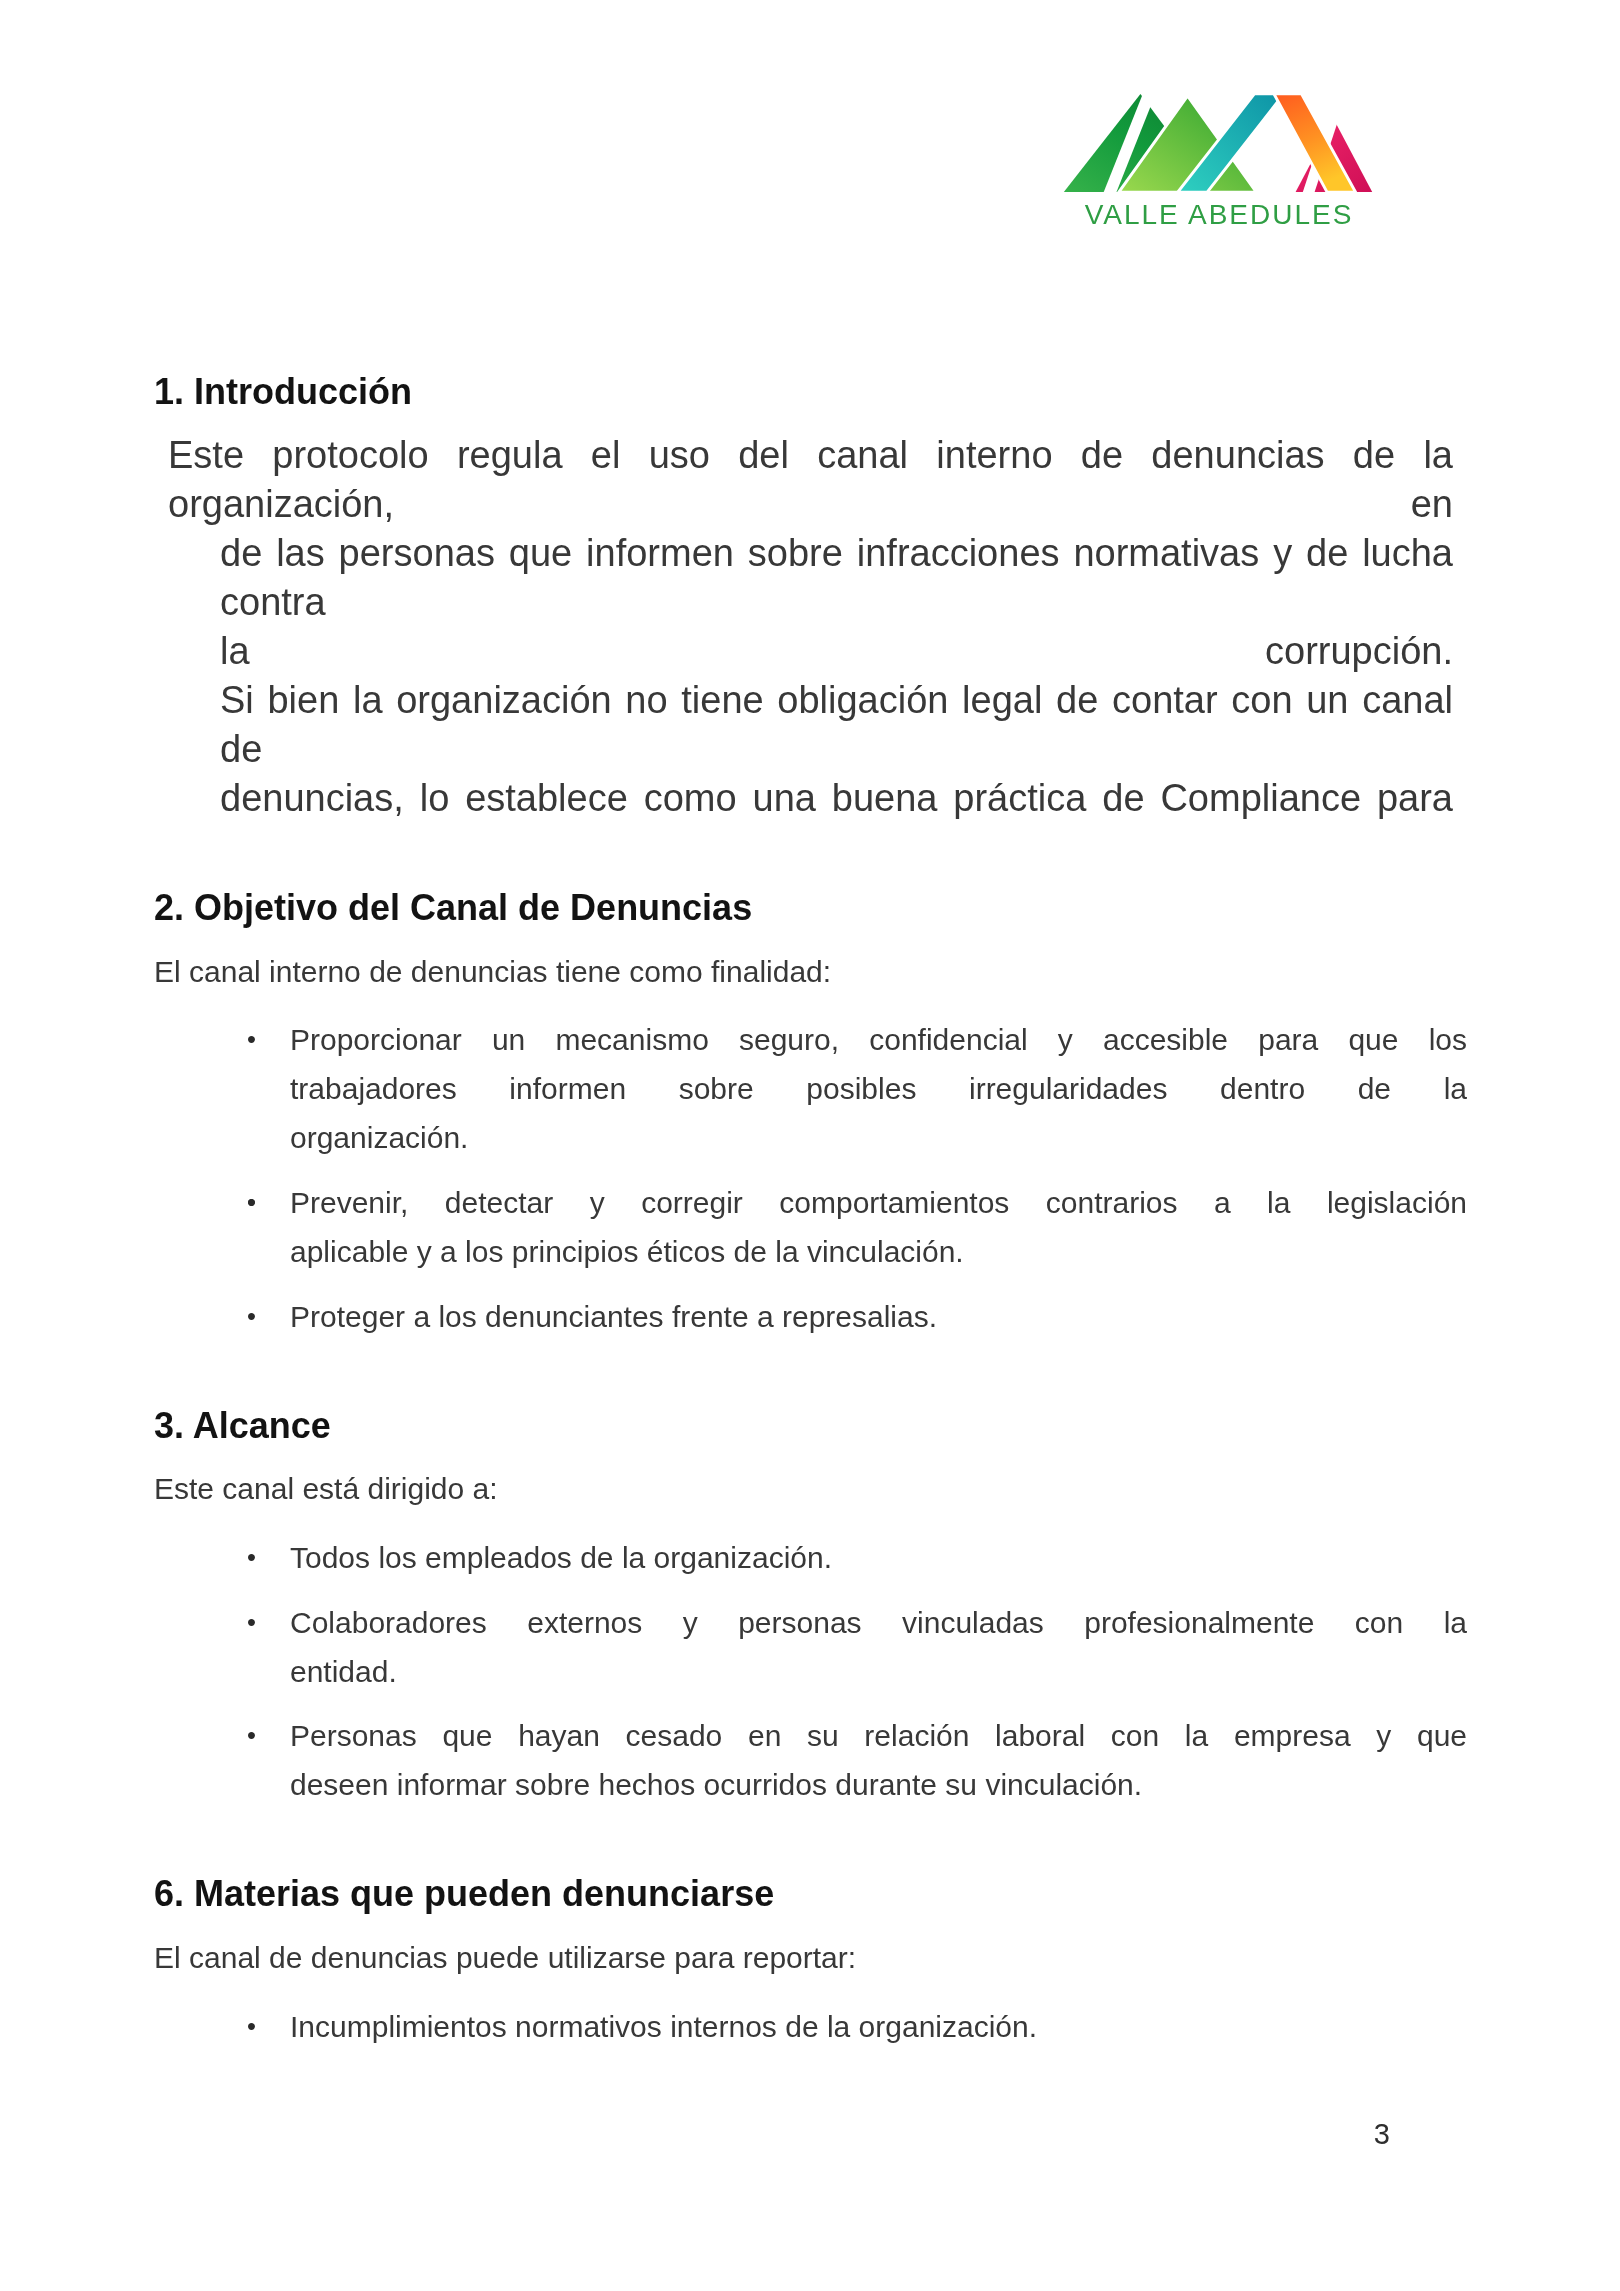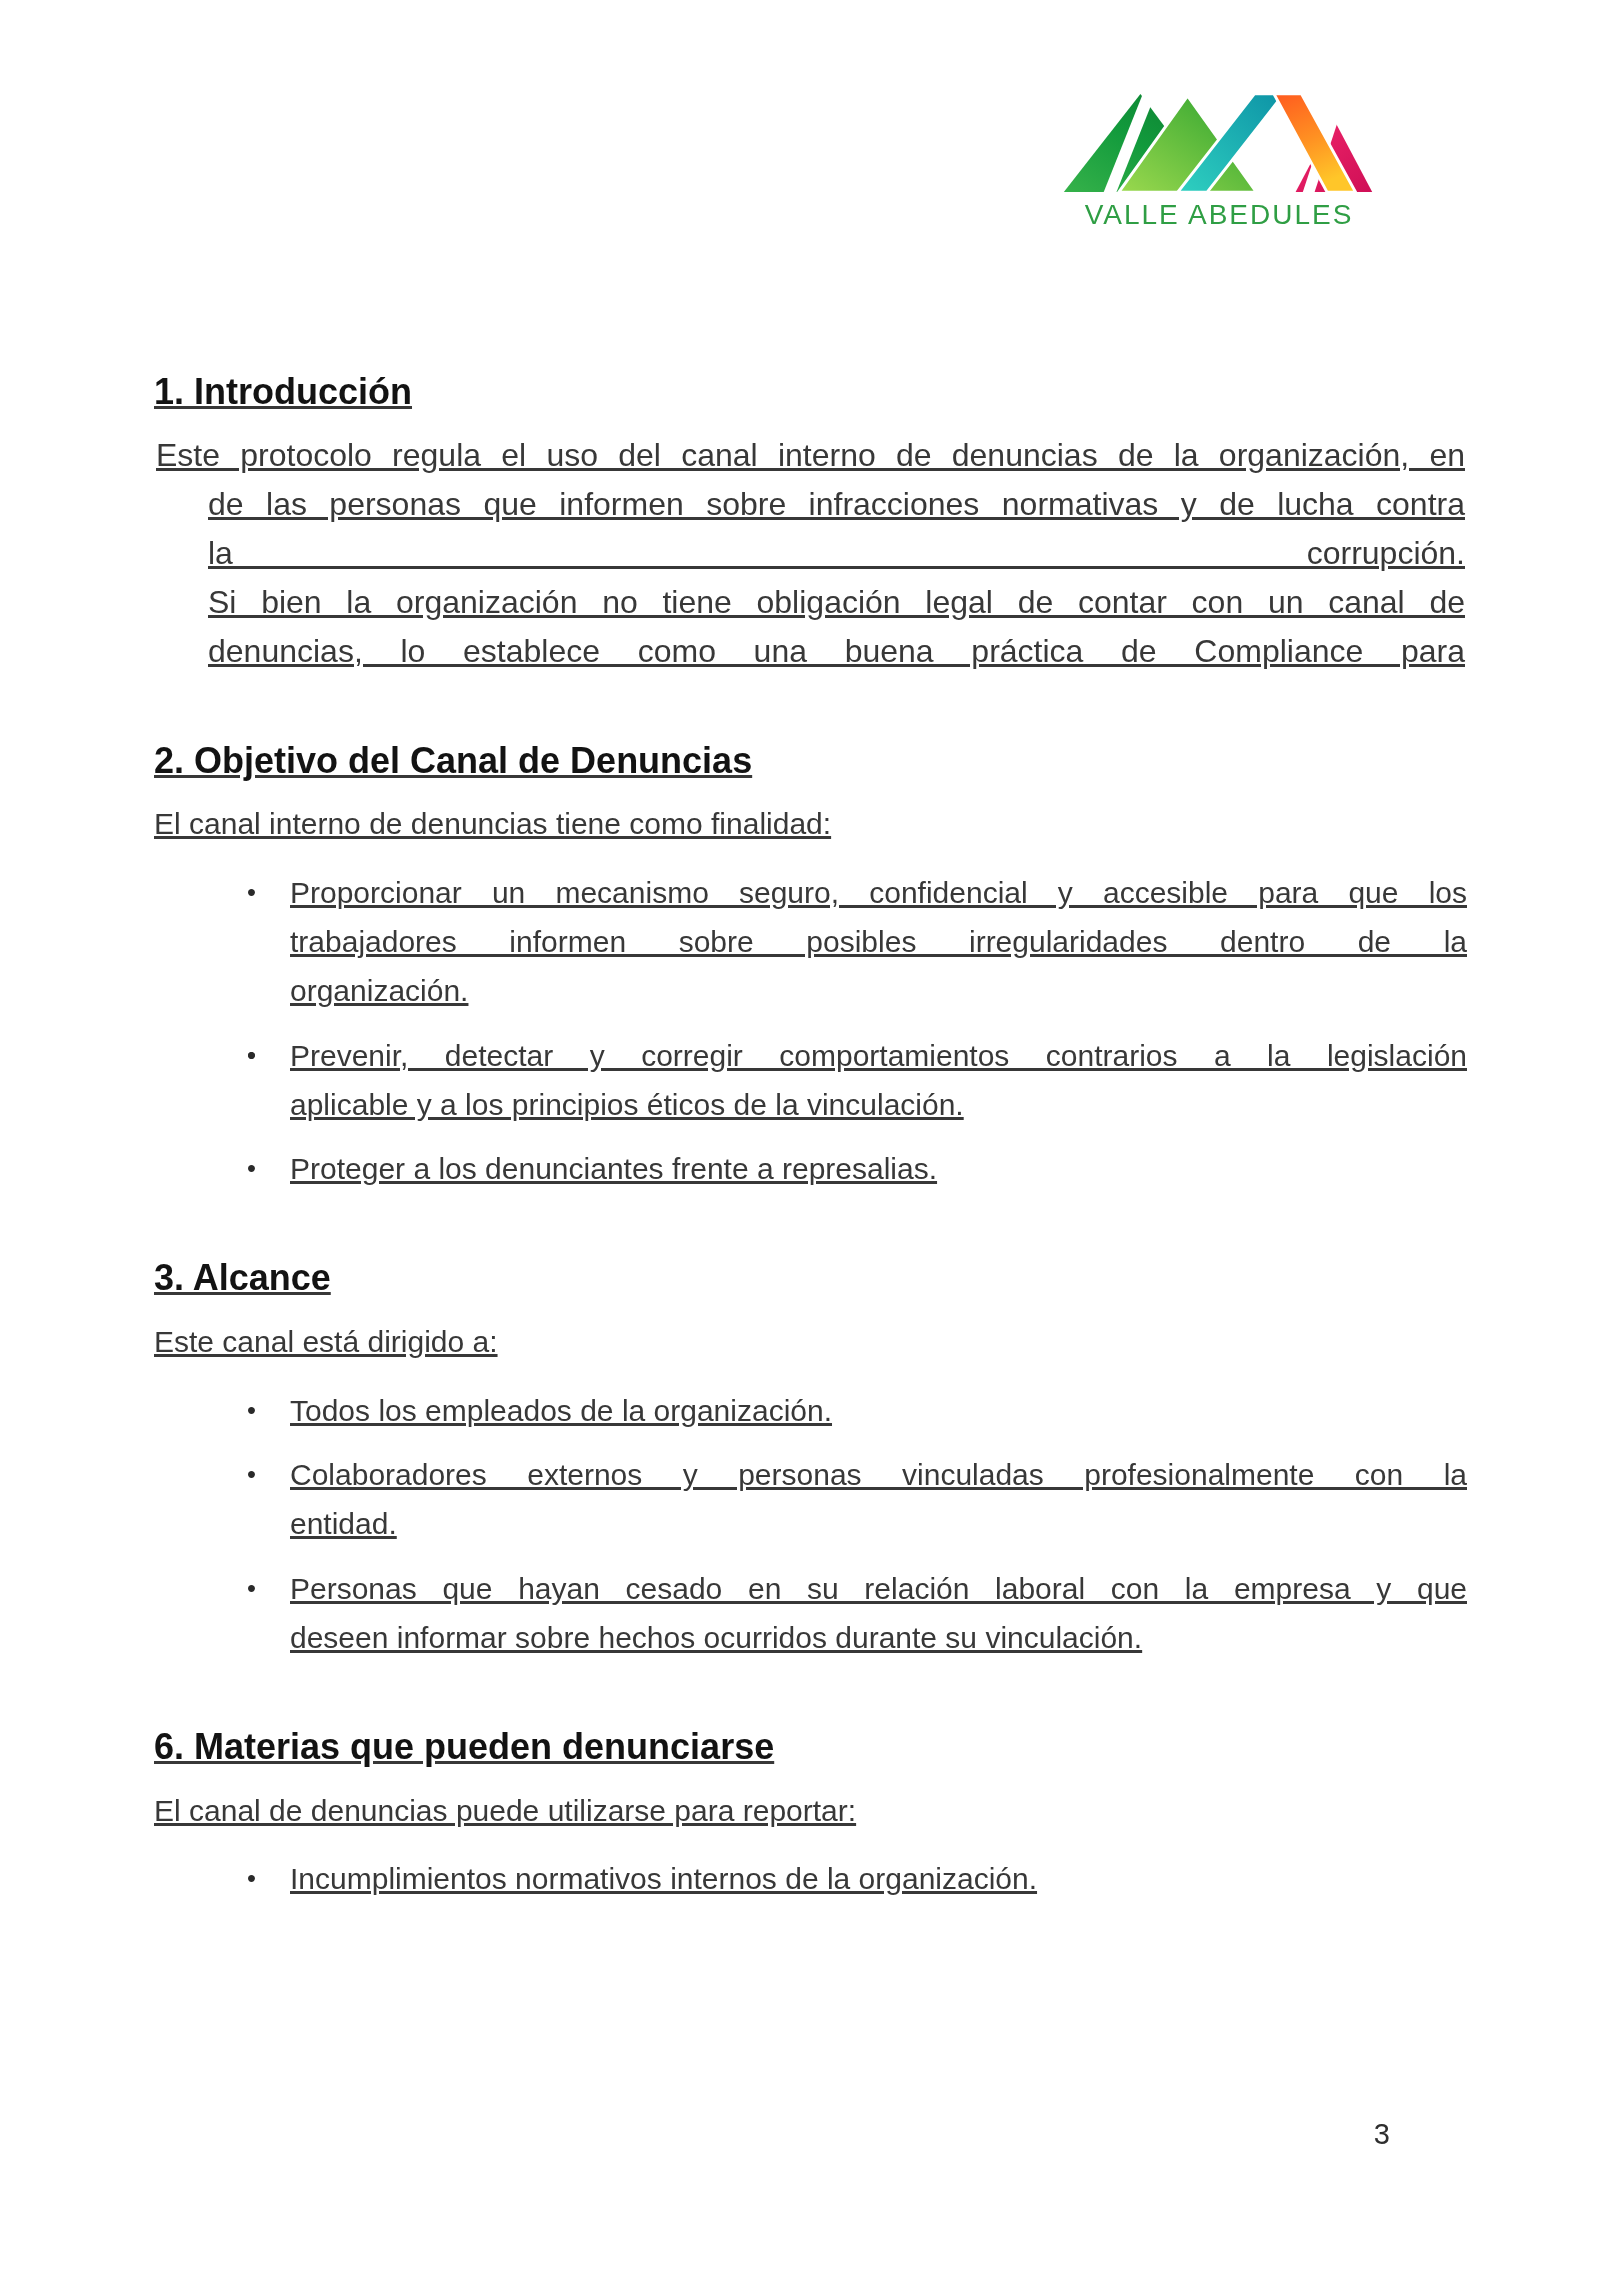--- a/index.html
+++ b/index.html
@@ -4,39 +4,39 @@
 <style>
   html,body { margin:0; padding:0; background:#ffffff; }
   .page {
     position:relative;
     width:1620px; height:2292px;
     background:#ffffff;
     font-family:"Liberation Sans", sans-serif;
     color:#383838;
     overflow:hidden;
   }
-  .content { padding:0 153px 0 154px;text-decoration:underline; }
+  .content { padding:0 153px 0 154px; }
 
   
   .logo-wrap { padding-top:88px; width:316px; margin-left:auto; margin-right:243px; text-align:center; }
   .logo-word {
     font-size:28px; line-height:33px; letter-spacing:2px;
     color:#2f9e44; font-weight:400; white-space:nowrap; margin-top:-3.9px;
   }
 
   
   .h {
     font-weight:700; font-size:36px; line-height:51px;
     color:#131313; margin:0 0 13.7px 0;
   }
   .h.first { margin-top:135px; }
   .h.later { margin-top:59px; }
 
   
-  .para { font-size:32px; margin:2px; }
+  .para { font-size:38px; margin:14px; }
   .ln { line-height:49px; min-height:49px; }
   .ind { margin-left:52px; }
   .j { text-align:justify; text-align-last:justify; }
   .lead { font-size:30px; line-height:49px; margin:0 0 19.6px 0; }
 
   ul.bullets { list-style:none; margin:0; padding:0; font-size:30px; }
   li.bullet { position:relative; padding-left:136px; margin-bottom:15.7px; }
   .dot { position:absolute; left:93px; top:0; line-height:49px; font-size:25.5px; color:#2a2a2a; }
 
   .pagenum {

